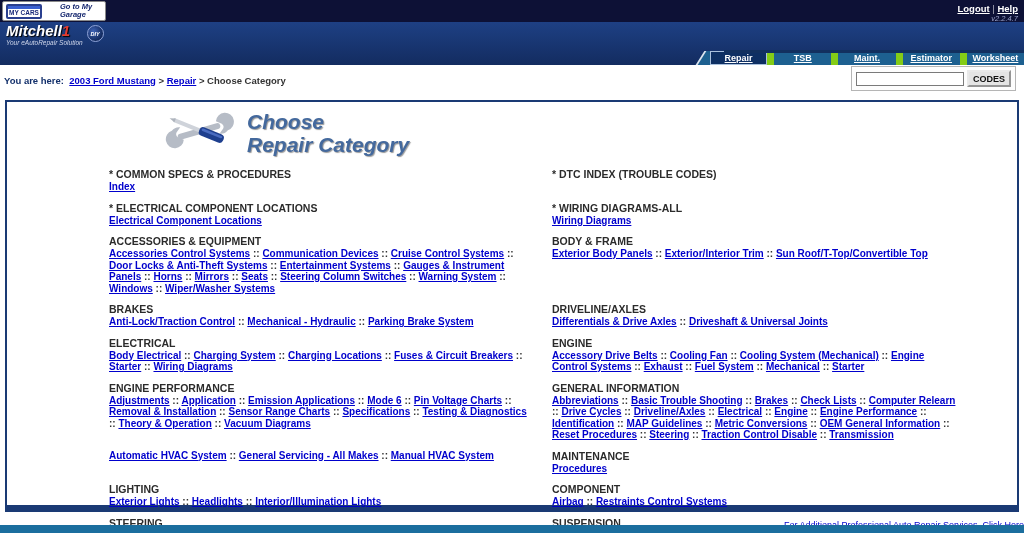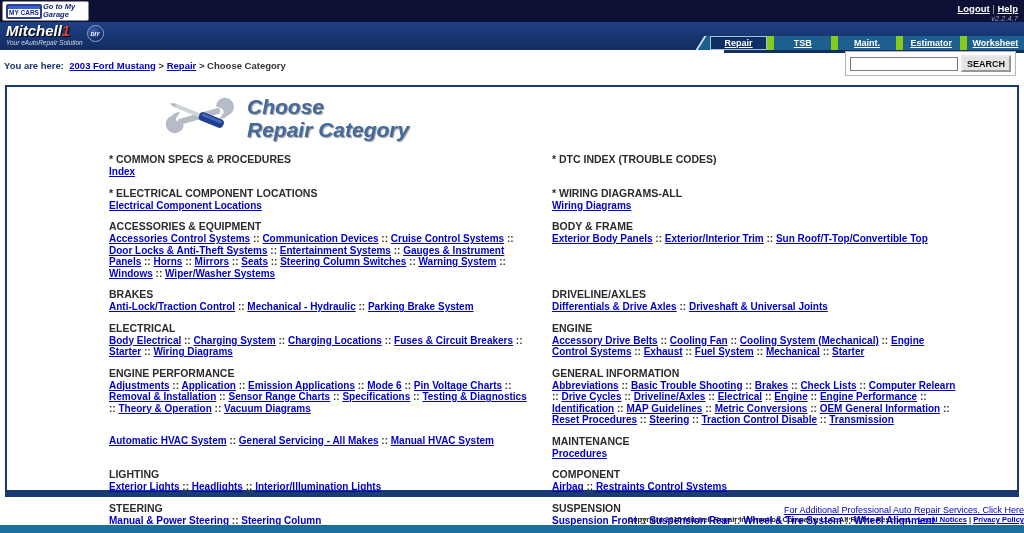--- a/index.html
+++ b/index.html
@@ -4,35 +4,35 @@
 <style>
   * { box-sizing: border-box; }
   html,body { margin:0; padding:0; background:#d8d8d8; }
   body { font-family:"Liberation Sans", sans-serif; }
   .page { position:relative; width:1024px; height:533px; background:#ffffff; overflow:hidden; margin:0 auto; }
 
   
   .topbar { position:relative; height:22px; background:#0d1136; }
   .garage-btn { position:absolute; left:2px; top:1px; height:20px; background:#fff;
     border:1px solid #8a8a8a; border-radius:2px; display:flex; align-items:center;
-    gap:1px; padding:1px 3px; cursor:pointer; }
+    gap:18px; padding:1px 3px; cursor:pointer; }
   .plate { width:36px; height:15px; border:2px solid #2a3f8f; border-radius:2px;
     background:#fff; display:flex; flex-direction:column; align-items:center; }
   .plate-strip { width:100%; height:3px; background:#3a5fd0; }
   .plate-text { font-size:6.5px; font-weight:bold; color:#1a2a7a; line-height:8px; letter-spacing:0; }
   .garage-label { font-size:7.5px; font-style:italic; font-weight:bold; color:#14266e;
     line-height:8px; width:42px; }
   .top-right { position:absolute; right:6px; top:3px; text-align:right; }
   .top-links { font-size:9.5px; font-weight:bold; }
   .top-links a { color:#ffffff; }
   .top-links .pipe { color:#aab; font-weight:normal; }
   .version { color:#9aa2c8; font-size:7.5px; font-style:italic; margin-top:0px; }
 
   
-  .navybar { position:relative; height:28px; background:linear-gradient(#1e4084,#132c60); }
+  .navybar { position:relative; height:43px; background:linear-gradient(#1e4084,#132c60); }
   .logo { position:absolute; left:6px; top:1px; display:flex; align-items:flex-start; gap:4px; }
   .logo-text-wrap { display:flex; flex-direction:column; }
   .logo-main { font-size:15px; font-weight:bold; font-style:italic; color:#ffffff;
     line-height:16px; text-shadow:1px 1px 1px #000; }
   .logo-one { color:#e23b2e; }
   .logo-tagline { font-size:6.5px; font-style:italic; color:#cfd6ea; line-height:7px; }
   .logo-badge { width:17px; height:17px; border-radius:50%; margin-top:2px;
     background:radial-gradient(circle at 35% 35%, #3f63b5, #122a5e 70%);
     border:1px solid #8fa3d8; color:#fff; font-size:5.5px; font-weight:bold; font-style:italic;
     display:flex; align-items:center; justify-content:center; }
@@ -125,21 +125,21 @@
       </div>
   </div>
   <div class="tabsub"></div>
 
   <div class="crumbrow">
     <span class="crumb">
       <span>You are here:</span>&nbsp;&nbsp;<span><a href="#" class="bc-link">2003 Ford Mustang</a><span class="bc-sep"> &gt; </span><a href="#" class="bc-link">Repair</a><span class="bc-sep"> &gt; </span><span class="bc-current">Choose Category</span></span>
     </span>
     <div class="searchpanel">
       <input class="search-input" type="text" value="" style="">
-      <button class="search-btn">SEARCH</button>
+      <button class="search-btn">CODES</button>
     </div>
   </div>
 
   <div class="mainbox">
     <div class="title-wrap">
       <span>
         <svg width="70" height="46" viewBox="0 0 70 46">
           <g transform="rotate(-16 35 23)">
             <rect x="12" y="20" width="44" height="6" rx="3" fill="#b6bcc6"></rect>
             <path d="M8 15 a9 9 0 1 0 9 12 l-5 -4 a4 4 0 0 1 0 -5 l5 -4 a9 9 0 0 0 -9 1z" fill="#b6bcc6"></path>

